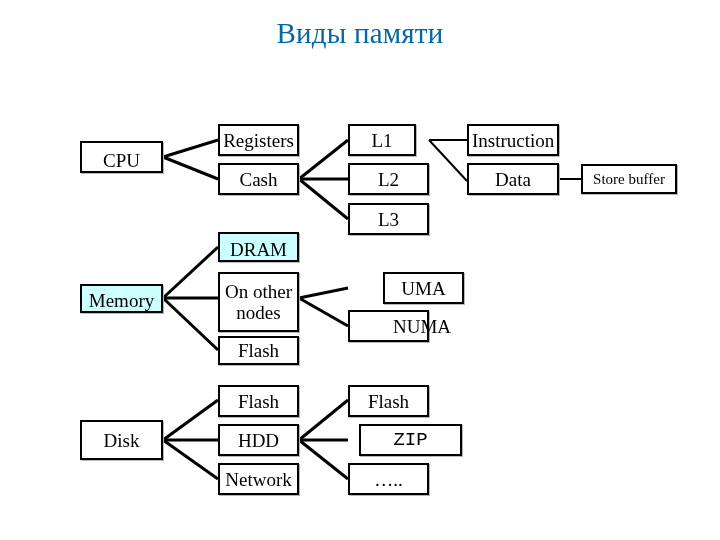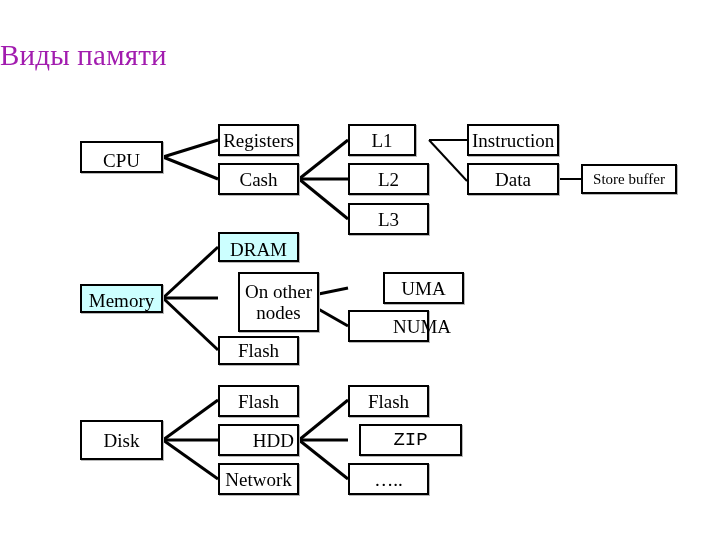--- a/index.html
+++ b/index.html
@@ -11,26 +11,26 @@
     position: relative;
     width: 720px;
     height: 540px;
     background: #ffffff;
     overflow: hidden;
     font-family: "Liberation Serif", "DejaVu Serif", serif;
   }
   #page-title {
     position: absolute;
     left: 0;
-    top: 38px;
+    top: 16px;
     width: 720px;
-    text-align: left;
+    text-align: center;
     font-size: 29px;
     font-weight: normal;
-    color: #a21caf;
+    color: #0369a1;
     letter-spacing: 0.2px;
     line-height: 34px;
   }
   #diagram {
     position: absolute;
     left: 0;
     top: 0;
     width: 720px;
     height: 540px;
   }
@@ -131,41 +131,41 @@
   <div class="node-box small-text" style="left:581px; top:164px; width:96px; height:30px;">
     <span class="node-label">Store buffer</span>
   </div>
 
   <div class="node-box fill-cyan" style="left:80px; top:284px; width:83px; height:29px;">
     <span class="node-label">Memory</span>
   </div>
   <div class="node-box fill-cyan" style="left:218px; top:232px; width:81px; height:30px;">
     <span class="node-label">DRAM</span>
   </div>
-  <div class="node-box" style="left:218px; top:272px; width:81px; height:60px; flex-direction:column;margin-left:20px;">
+  <div class="node-box" style="left:218px; top:272px; width:81px; height:60px; flex-direction:column;">
     <span class="node-label">On other</span>
     <span class="node-label">nodes</span>
   </div>
   <div class="node-box" style="left:218px; top:336px; width:81px; height:29px;">
     <span class="node-label">Flash</span>
   </div>
   <div class="node-box" style="left:348px; top:272px; width:81px; height:32px;margin-left:35px;">
     <span class="node-label">UMA</span>
   </div>
   <div class="node-box" style="left:348px; top:310px; width:81px; height:32px;padding-left:43px;">
     <span class="node-label">NUMA</span>
   </div>
 
   <div class="node-box" style="left:80px; top:420px; width:83px; height:40px;justify-content:flex-end;">
     <span class="node-label">Disk</span>
   </div>
   <div class="node-box" style="left:218px; top:385px; width:81px; height:32px;">
     <span class="node-label">Flash</span>
   </div>
-  <div class="node-box" style="left:218px; top:424px; width:81px; height:32px;text-align:right;">
+  <div class="node-box" style="left:218px; top:424px; width:81px; height:32px;">
     <span class="node-label">HDD</span>
   </div>
   <div class="node-box" style="left:218px; top:463px; width:81px; height:32px;">
     <span class="node-label">Network</span>
   </div>
   <div class="node-box" style="left:348px; top:385px; width:81px; height:32px;">
     <span class="node-label">Flash</span>
   </div>
   <div class="node-box" style="left:359px; top:424px; width:103px; height:32px;font-family:Liberation Mono, monospace;">
     <span class="node-label">ZIP</span>

